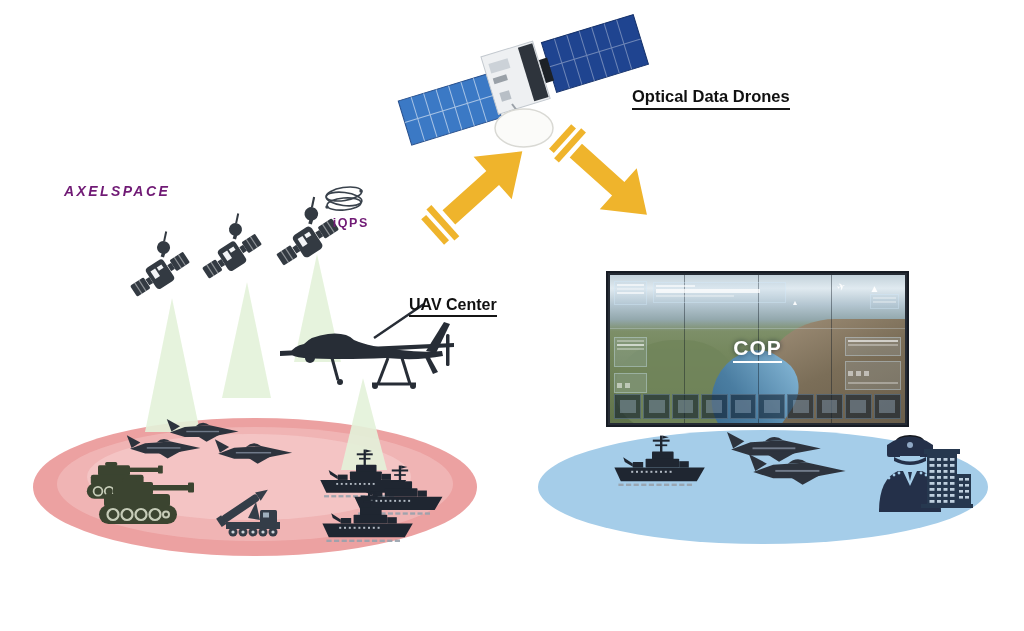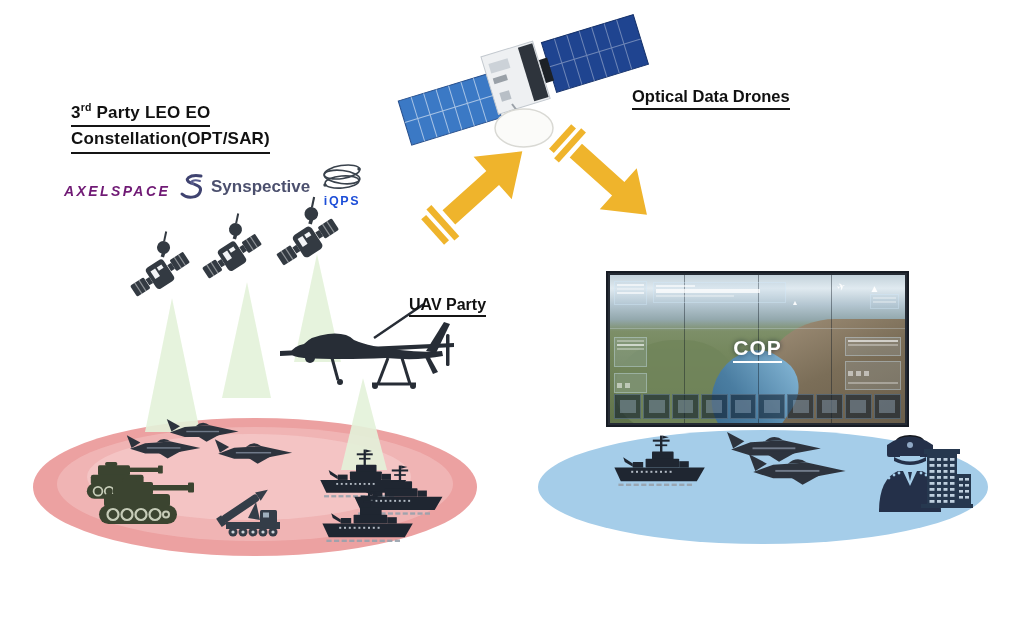--- a/index.html
+++ b/index.html
@@ -13,21 +13,21 @@
 
   .leo-title   { left:71px;  top:100px; font-size:17px; font-weight:bold; line-height:1.38; letter-spacing:.2px; }
   .leo-title sup { font-size:10.5px; }
   .geo-title   { left:632px; top:85px;  font-size:16.5px; font-weight:bold; line-height:1.35; }
   .uav-label   { left:409px; top:296px; font-size:16px; font-weight:bold; }
   .command-label { left:538px; top:500px; width:450px; text-align:center; font-size:17.5px; font-weight:bold; }
 
   .logo-axelspace { left:64px; top:183px; font-size:14px; font-weight:700; letter-spacing:2.4px; color:#701a75;font-style:italic; }
   .logo-synspective { left:179px; top:172px; display:flex; align-items:center; gap:6px;
                       color:#4c506e; font-size:17px; font-weight:600; }
-  .logo-iqps { left:315px; top:159px; width:54px; text-align:center; color:#1d4ed8; }
+  .logo-iqps { left:315px; top:181px; width:54px; text-align:right; color:#701a75; }
   .logo-iqps .iqps-text { display:block; font-size:12.5px; font-weight:bold; letter-spacing:1.6px; margin-top:-3px; }
 
   
   .cop-frame { left:606px; top:271px; width:303px; height:156px; background:#252b34;
                border:2px solid #171c24; padding:2px; }
   .cop-screen { position:relative; width:100%; height:100%; overflow:hidden;
     background:linear-gradient(180deg,#c3d2db 0%,#e0eaf0 9%,#b4c6d1 20%,#93a8ad 30%,
                #7d8f68 38%,#75885e 52%,#6c7f55 72%,#5f7249 100%); }
   .cop-screen > div { position:absolute; }
   .terr-mtn { right:-6%; top:30%; width:56%; height:78%; border-radius:48% 0 0 30% / 65% 0 0 38%;
@@ -297,43 +297,32 @@
         <rect x="42" y="32" width="10" height="2.6"></rect>
           <rect x="42" y="38" width="10" height="2.6"></rect>
         <rect x="42" y="44" width="10" height="2.6"></rect>
           <rect x="42" y="50" width="10" height="2.6"></rect>
       </g>
       <rect x="46" y="28" width="2" height="32" fill="#26384f"></rect>
       <rect x="4" y="58" width="52" height="4" fill="#26384f"></rect>
     </g>
   </svg>
 
-  <div class="overlay leo-title">
-    <span class="hline"><span>3</span><sup>rd</sup><span> Party LEO EO</span></span><br>
-    <span class="hline">Constellation(OPT/SAR)</span>
-  </div>
 
   <div class="overlay geo-title">
     <span class="hline">Optical Data Drones</span><br>
   </div>
 
   <div class="overlay uav-label">
-    <span class="hline">UAV Party</span>
+    <span class="hline">UAV Center</span>
   </div>
 
 
   <div class="overlay logo-axelspace">AXELSPACE</div>
 
-  <div class="overlay logo-synspective">
-    <svg width="26" height="30" viewBox="0 0 26 30">
-      <path d="M22,4 C10,2 4,8 12,11 C20,14 23,15 21,20 C19,26 8,27 3,22" fill="none" stroke="#3f4370" stroke-width="3" stroke-linecap="round"></path>
-      <path d="M21,9 C14,7 10,10 14,12" fill="none" stroke="#5a5e8f" stroke-width="2" stroke-linecap="round"></path>
-    </svg>
-    <span>Synspective</span>
-  </div>
 
   <div class="overlay logo-iqps">
     <svg width="50" height="34" viewBox="0 0 50 34">
       <ellipse cx="25" cy="13" rx="18" ry="6.5" fill="none" stroke="#39424c" stroke-width="1.6" transform="rotate(-9 25 13)"></ellipse>
       <ellipse cx="25" cy="18" rx="18" ry="6.5" fill="none" stroke="#39424c" stroke-width="1.6" transform="rotate(7 25 18)"></ellipse>
       <ellipse cx="25" cy="23" rx="17" ry="6" fill="none" stroke="#39424c" stroke-width="1.6" transform="rotate(-5 25 23)"></ellipse>
       <circle cx="42" cy="10" r="1.7" fill="#39424c"></circle>
       <circle cx="8" cy="26" r="1.7" fill="#39424c"></circle>
     </svg>
     <span class="iqps-text">iQPS</span>

